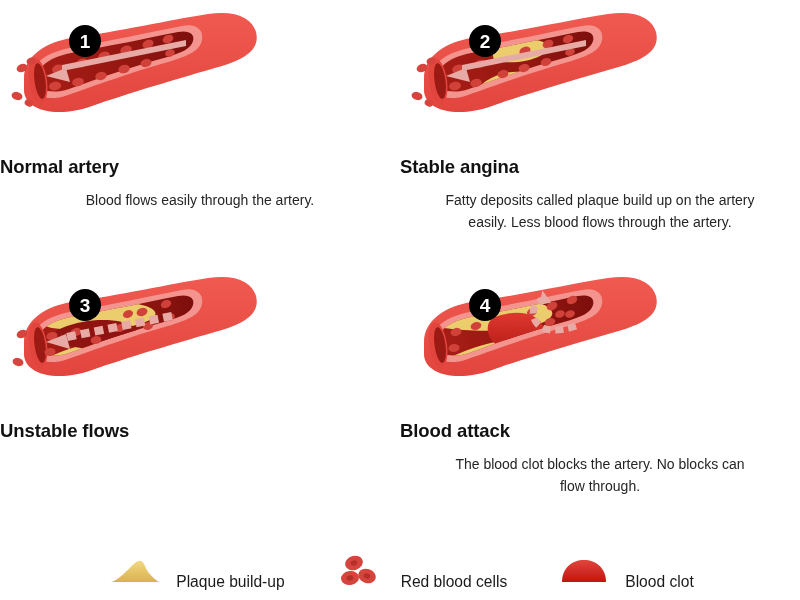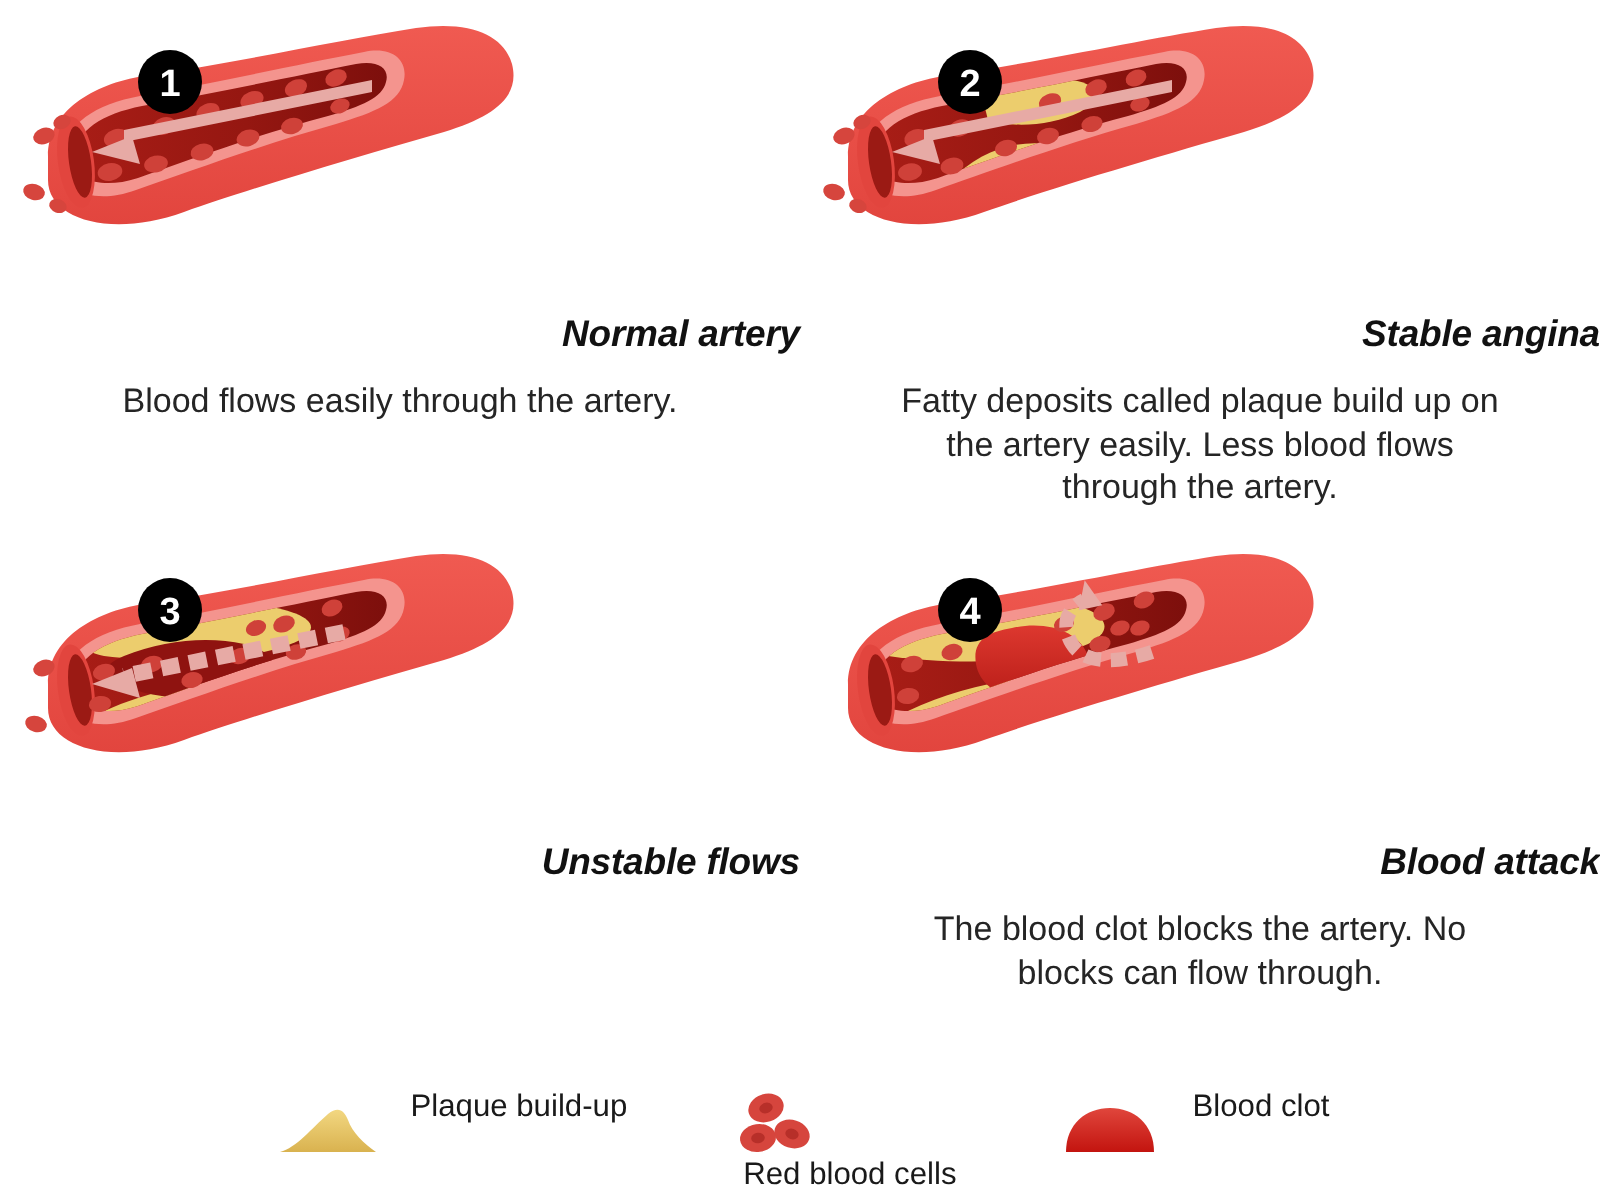--- a/index.html
+++ b/index.html
@@ -55,59 +55,58 @@
     top: 24px;
     width: 34px;
     height: 34px;
   }
 
   .panel-title {
     position: absolute;
     left: 0;
     top: 156px;
     width: 400px;
-    text-align: right;
+    text-align: left;
     font-size: 18.5px;
     font-weight: bold;
     letter-spacing: -0.1px;
     color: #111111;
-    font-style: italic;
   }
 
   .panel-desc {
     position: absolute;
     left: 0;
     top: 190px;
     width: 400px;
     text-align: center;
-    font-size: 17px;
+    font-size: 14px;
     line-height: 21.5px;
     color: #252525;
     padding: 0 42px;
     box-sizing: border-box;
   }
 
   
   .legend {
     position: absolute;
     left: 0;
     top: 545px;
     width: 800px;
     height: 46px;
     display: flex;
     justify-content: center;
     align-items: center;
   }
   .legend-item {
     display: flex;
-    align-items: flex-start;
+    align-items: flex-end;
     height: 46px;
   }
   .legend-item.plaque   { margin-right: 46px; }
-  .legend-item.rbc      { margin-right: 48px; flex-direction: column; }
+  .legend-item.rbc      { margin-right: 48px; }
   .legend-swatch {
     width: 58px;
     height: 40px;
     display: flex;
     align-items: center;
     justify-content: center;
   }
   .legend-swatch svg { display: block; }
   .legend-label {
     font-size: 15.6px;

